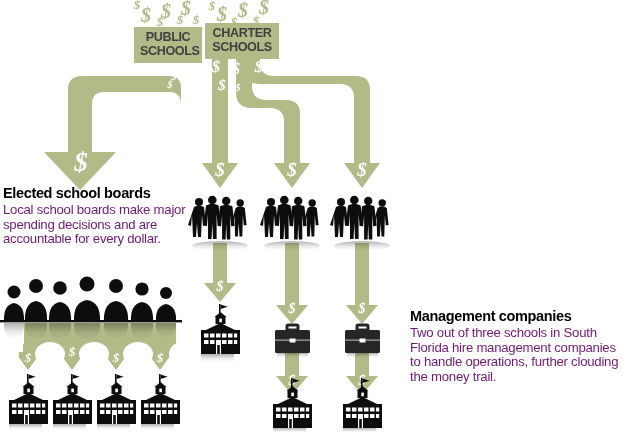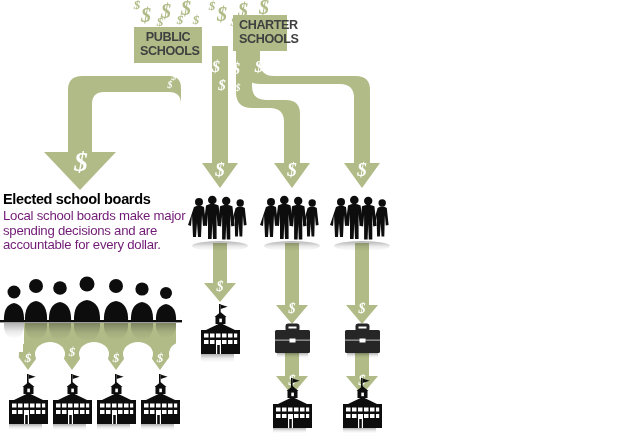--- a/index.html
+++ b/index.html
@@ -22,21 +22,20 @@
   }
   #flowsvg {
     position: absolute;
     left: 0;
     top: 0;
     width: 625px;
     height: 434px;
   }
   .txtblock {
     position: absolute;
-    margin-top: 6px;
   }
   .head {
     font-family: "Liberation Sans", sans-serif;
     font-weight: bold;
     font-size: 14.5px;
     color: #000000;
     letter-spacing: -0.35px;
     line-height: 15px;
     margin: 0 0 2px 0;
     white-space: nowrap;
@@ -59,21 +58,21 @@
     font-family: "Liberation Sans", sans-serif;
     font-weight: bold;
     font-size: 12.6px;
     line-height: 13.6px;
     letter-spacing: -0.4px;
     text-align: center;
     padding: 4px 6px 5px 6px;
     box-sizing: border-box;
   }
   #lbl-public { left: 134px; top: 27px; width: 68px; }
-  #lbl-charter { left: 205px; top: 15px; width: 54px; margin-left: 28px; }
+  #lbl-charter { left: 205px; top: 23px; width: 74px; }
 </style>
 </head>
 <body>
 
 <div id="stage">
 
   <svg id="flowsvg" viewBox="0 0 625 434">
     <defs>
 
       <linearGradient id="refl" x1="0" y1="0" x2="0" y2="1">
@@ -384,14 +383,18 @@
     <div>CHARTER</div>
     <div>SCHOOLS</div>
   </div>
 
   <div class="txtblock" id="left-block">
     <p class="head">Elected school boards</p>
     <p class="body">Local school boards make major spending decisions and are accountable for every dollar.</p>
   </div>
 
 
+  <div class="txtblock" id="right-block-2">
+    <p class="head">Management companies</p>
+    <p class="body">Two out of three schools in South Florida hire management companies to handle operations, further clouding the money trail.</p>
+  </div>
 
 </div>
 
 </body></html>

